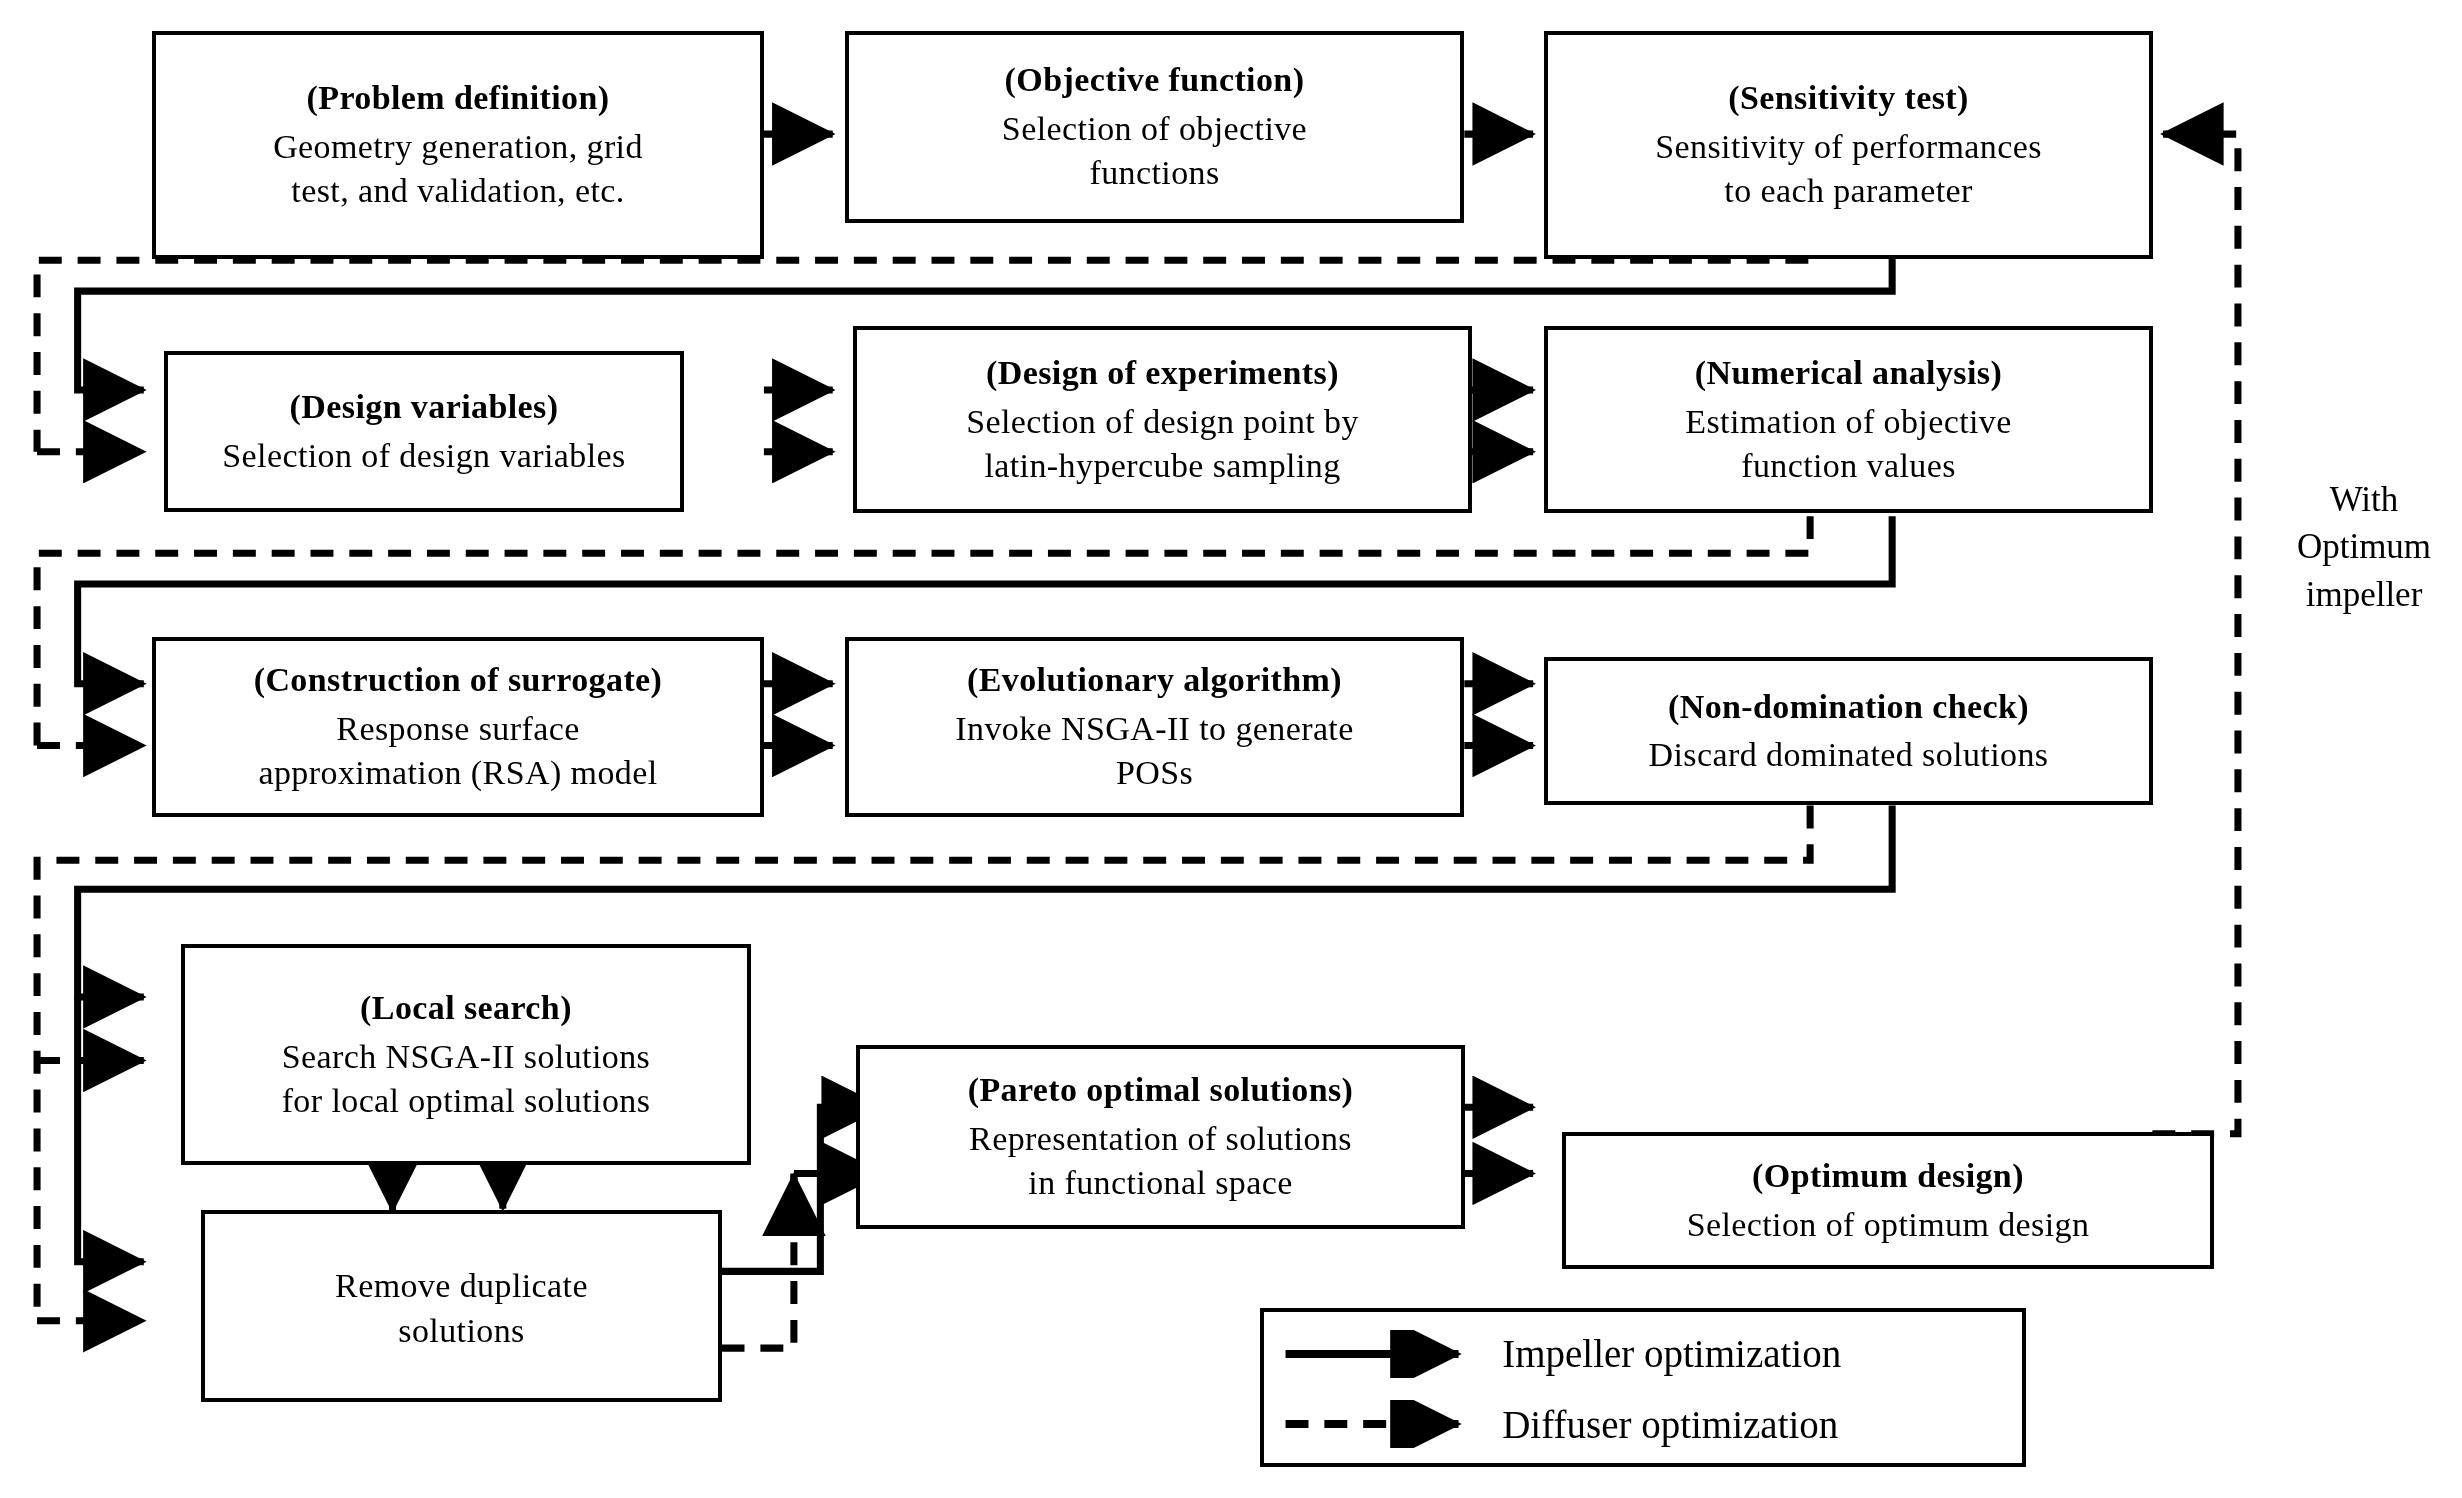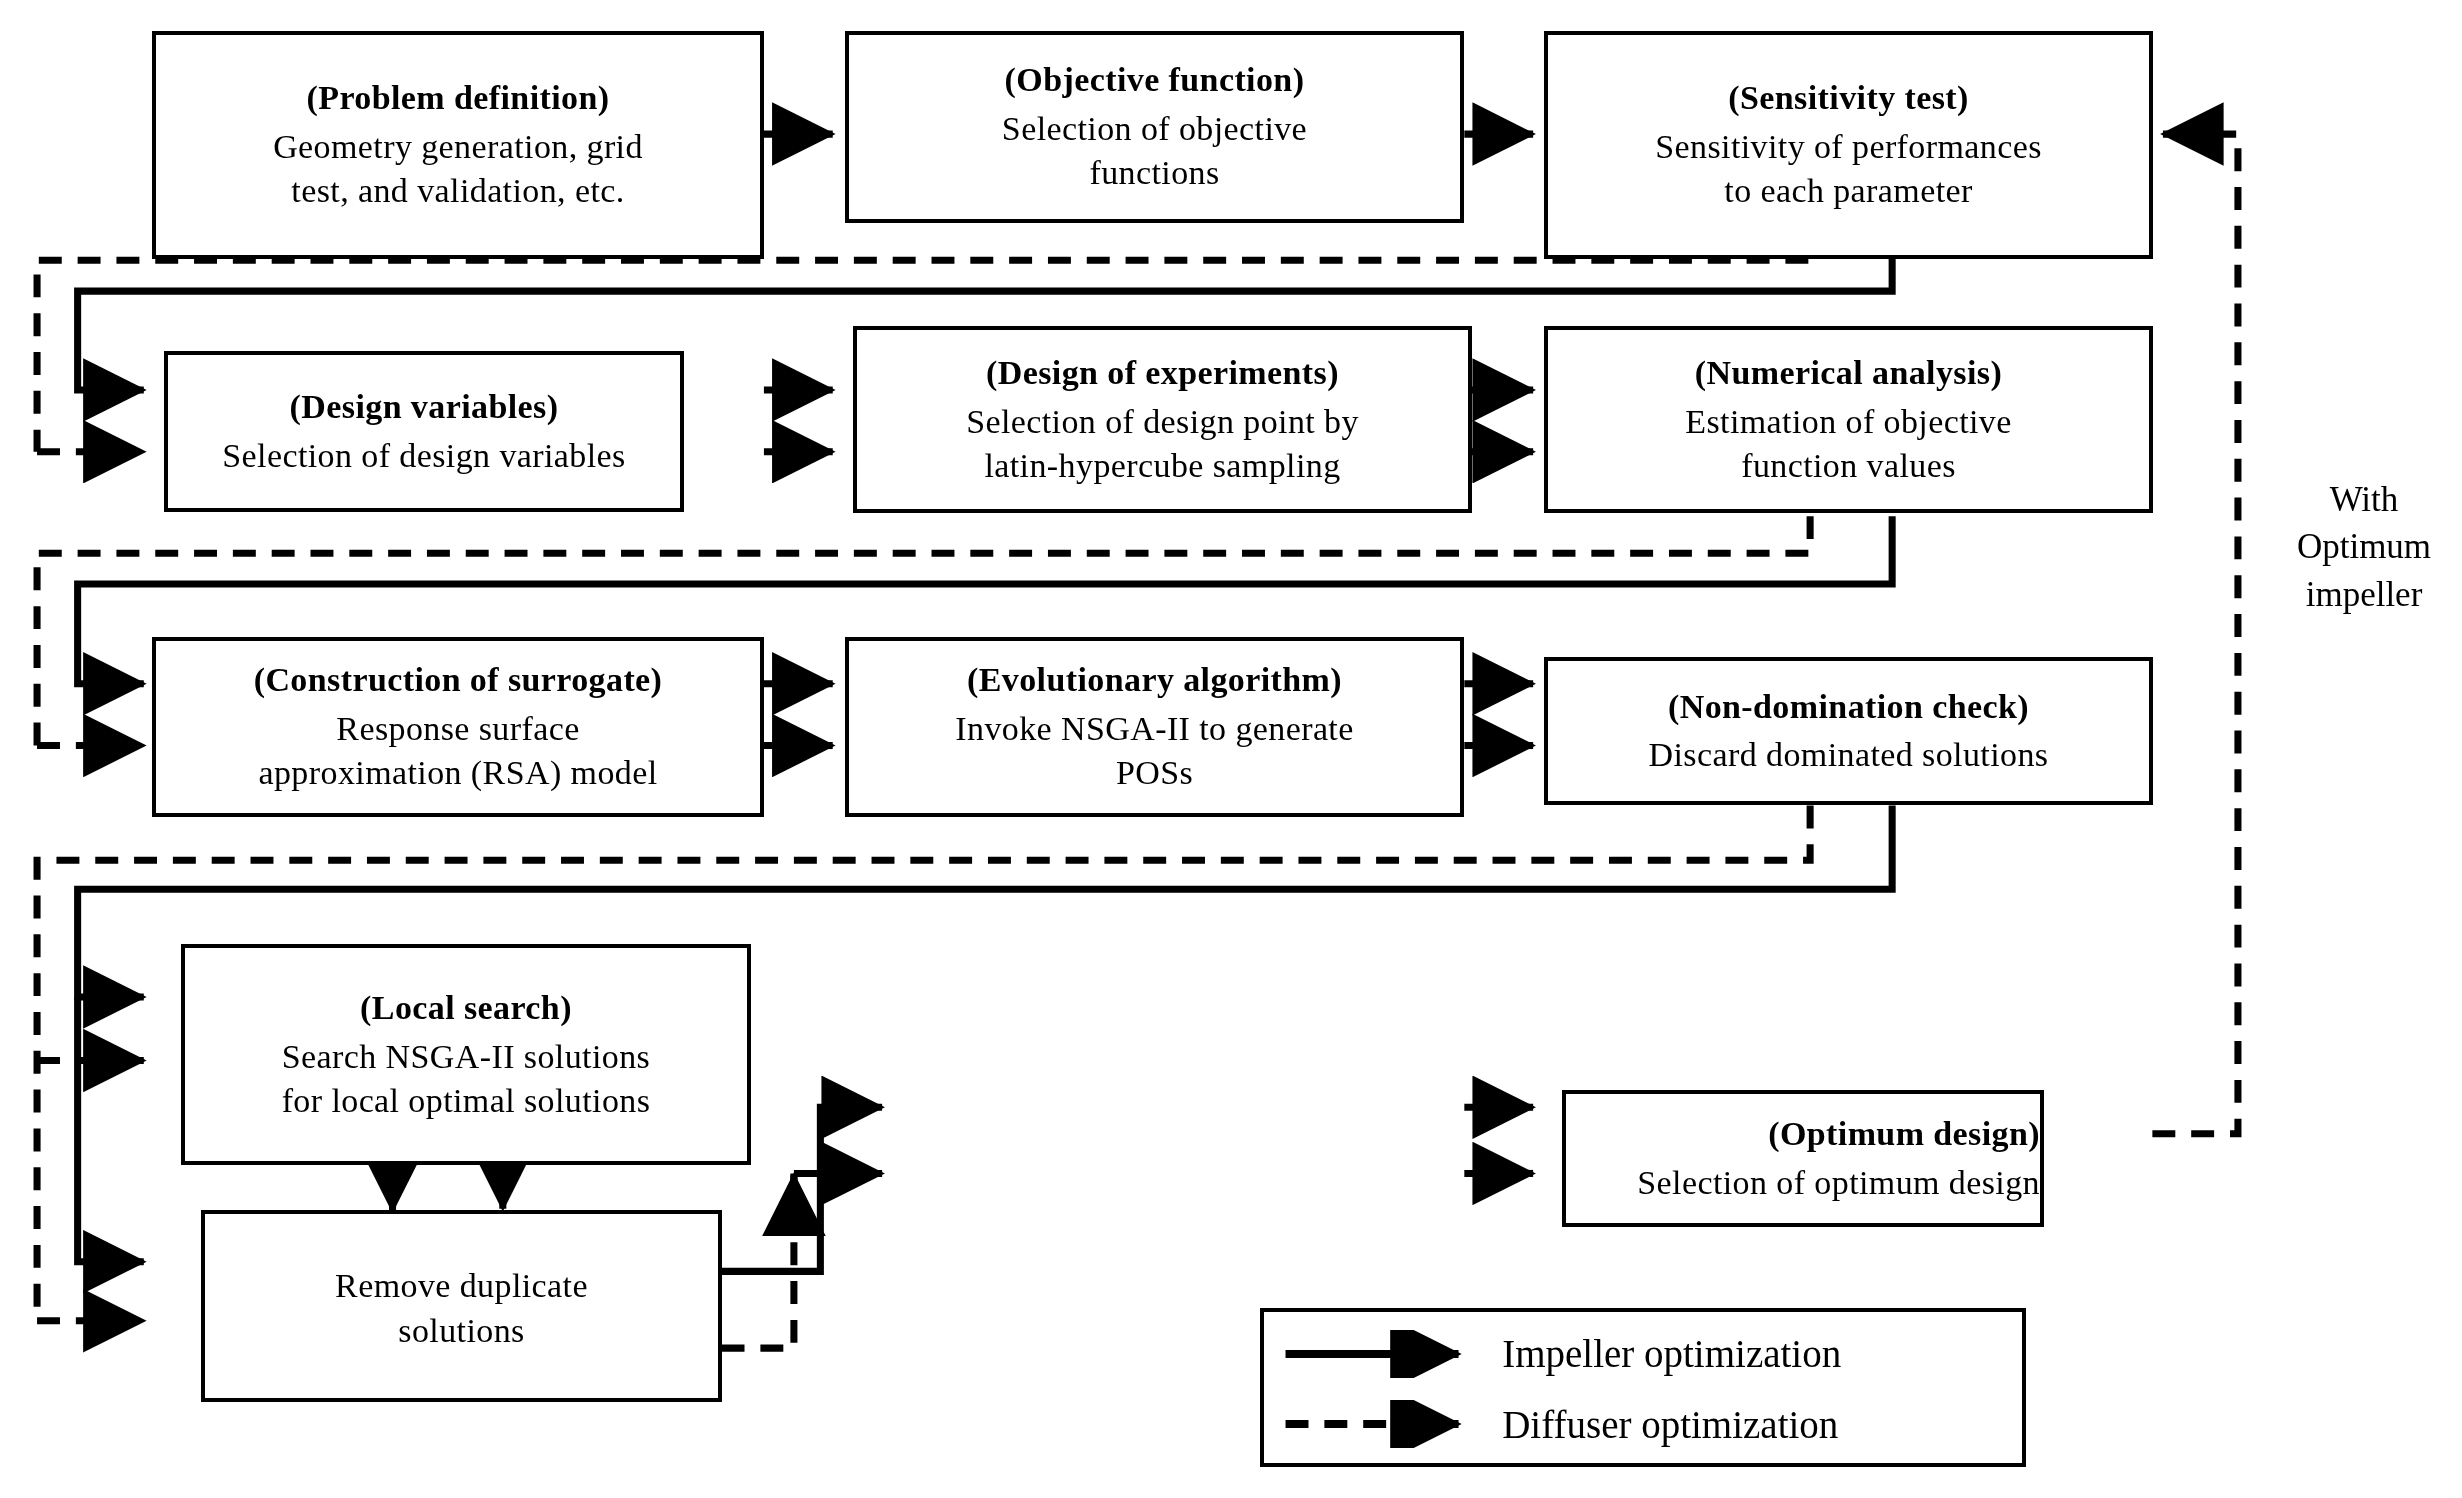--- a/index.html
+++ b/index.html
@@ -169,22 +169,27 @@
     <div class="ttl">(Local search)</div>
     <div class="bdy">Search NSGA-II solutions
 for local optimal  solutions</div>
   </div>
 
   <div class="node" style="left:201px;top:1210px;width:521px;height:192px;">
     <div class="bdy">Remove  duplicate
 solutions</div>
   </div>
 
-
-  <div class="node" style="left:1562px;top:1090px;width:482px;height:137px;align-items:flex-end;">
+  <div class="node" style="left:856px;top:1045px;width:609px;height:184px;">
+    <div class="ttl">(Pareto optimal solutions)</div>
+    <div class="bdy">Representation  of solutions
+in functional  space</div>
+  </div>
+
+  <div class="node" style="left:1562px;top:1132px;width:652px;height:137px;">
     <div class="ttl">(Optimum  design)</div>
     <div class="bdy">Selection of optimum  design</div>
   </div>
 
   <div class="sidenote" style="left:2276px;top:476px;width:176px;">With
 Optimum
 impeller</div>
 
   <div class="legend" style="left:1260px;top:1308px;width:766px;height:159px;">
     <div class="legrow" style="left:17.6px;top:17.6px;">

